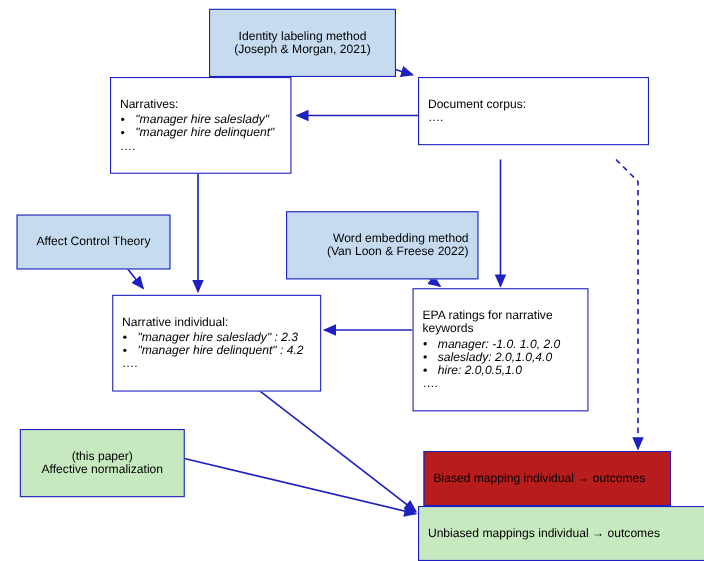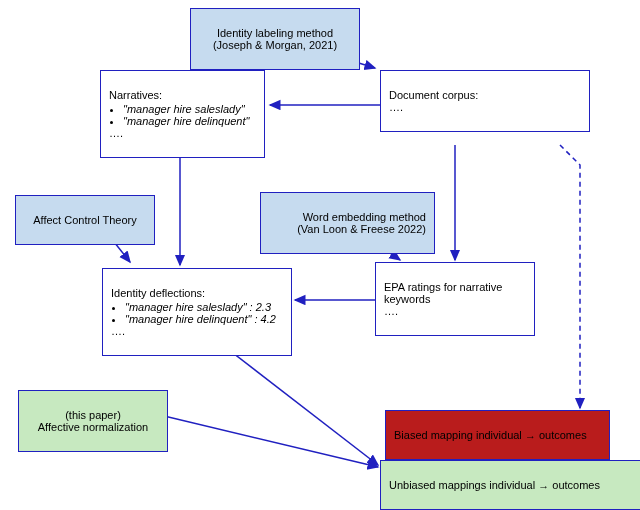--- a/index.html
+++ b/index.html
@@ -92,25 +92,30 @@
   <div>Affect Control Theory</div>
 </div>
 
 <div class="box blue centered" style="left:260px; top:192px; width:175px;text-align:right;">
   <div>Word embedding method</div>
   <div>(Van Loon &amp; Freese 2022)</div>
 </div>
 
 <div class="box" style="left:375px; top:262px; width:160px;">
   <div>EPA ratings for narrative keywords</div>
+  <ul>
+    <li><span class="italic">manager: -1.0. 1.0, 2.0</span></li>
+    <li><span class="italic">saleslady: 2.0,1.0,4.0</span></li>
+    <li><span class="italic">hire: 2.0,0.5,1.0</span></li>
+  </ul>
   <div>….</div>
 </div>
 
 <div class="box" style="left:102px; top:268px; width:190px;">
-  <div>Identity deflections:</div>
+  <div>Narrative individual:</div>
   <ul>
     <li><span class="italic">"manager hire saleslady"  : 2.3</span></li>
     <li><span class="italic">"manager hire delinquent" : 4.2</span></li>
   </ul>
   <div>….</div>
 </div>
 
 <div class="box green centered" style="left:18px; top:390px; width:150px;">
   <div>(this paper)</div>
   <div>Affective normalization</div>

